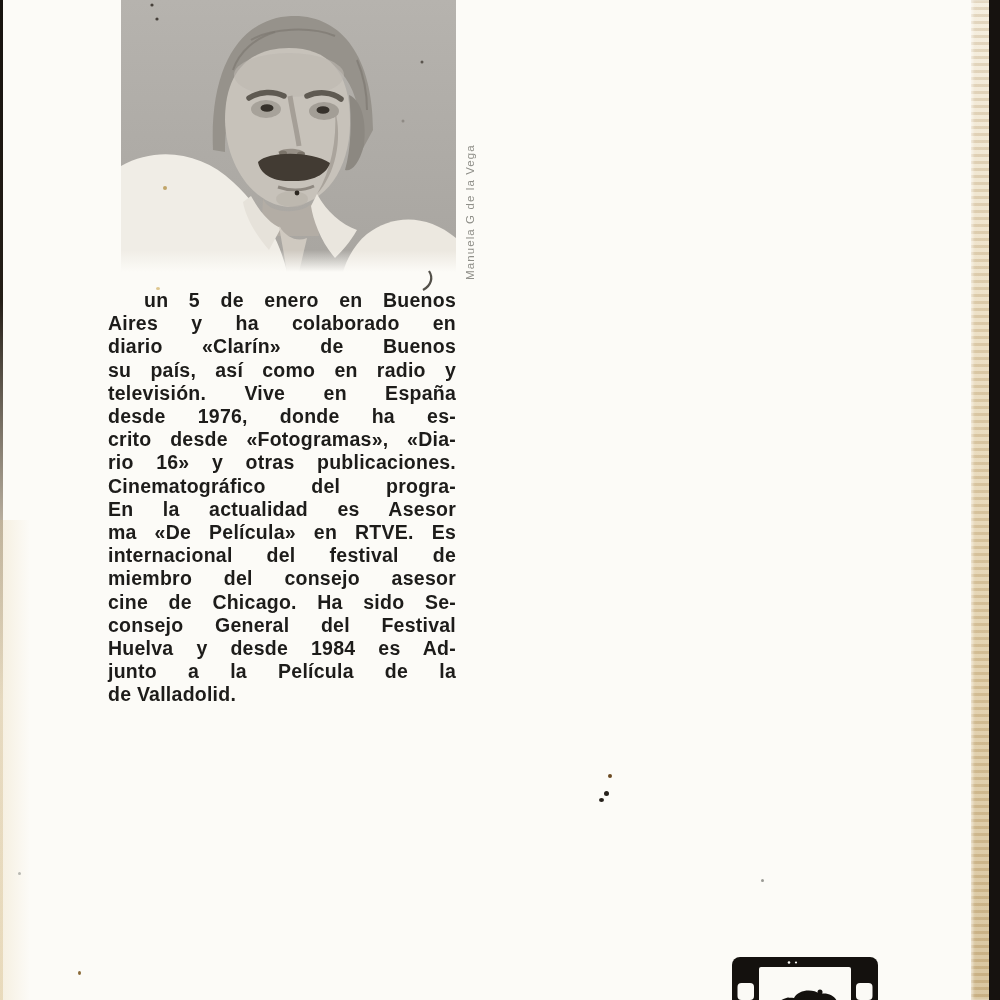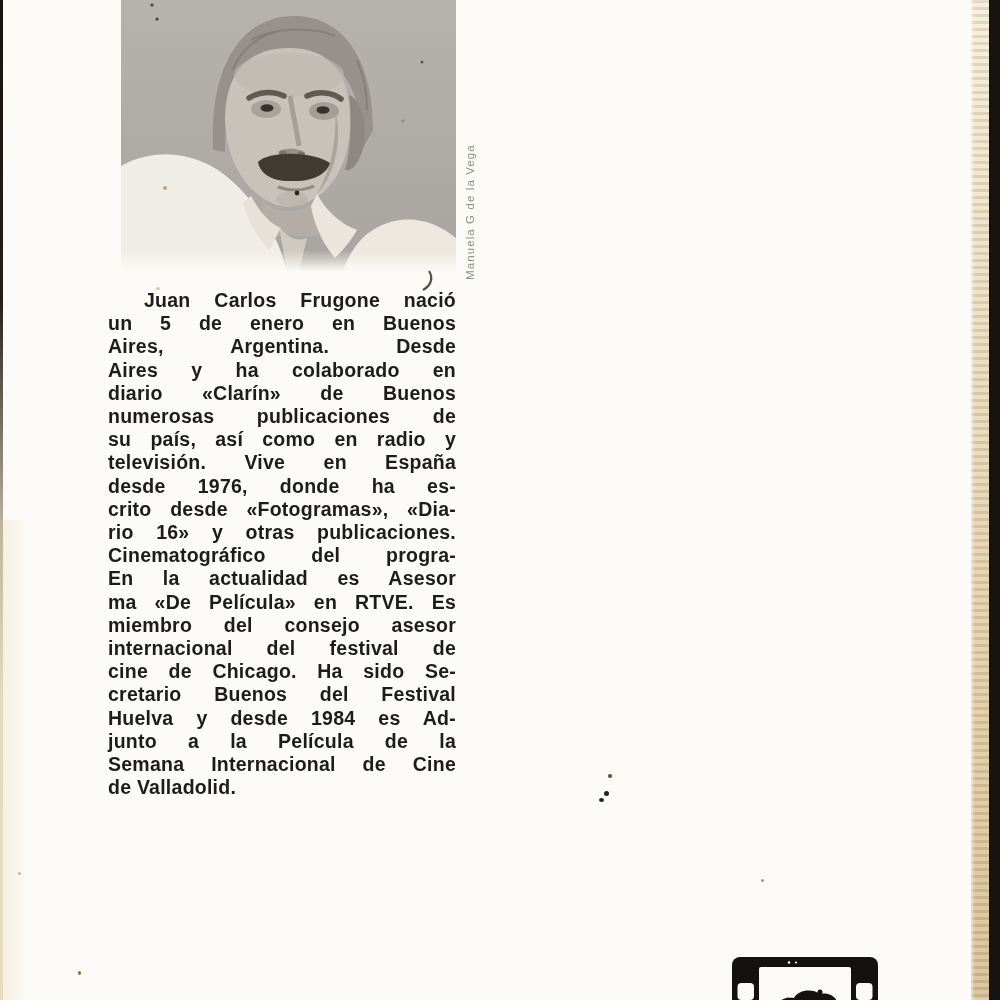--- a/index.html
+++ b/index.html
@@ -134,41 +134,37 @@
 
   <div class="photo-credit">Manuela G de la Vega</div>
 
   <div class="ink-mark">
     <svg viewBox="0 0 14 22">
       <path d="M 9 1 C 13 7 12 15 3 20" stroke="#35312a" stroke-width="2.2" fill="none" opacity=".85"></path>
     </svg>
   </div>
 
   <div class="bio">
-      <div class="bio-line">Juan Carlos Frugone nació</div>
       <div class="bio-line">un 5 de enero en Buenos</div>
-      <div class="bio-line">Aires, Argentina. Desde</div>
       <div class="bio-line">Aires y ha colaborado en</div>
       <div class="bio-line">diario «Clarín» de Buenos</div>
-      <div class="bio-line">numerosas publicaciones de</div>
       <div class="bio-line">su país, así como en radio y</div>
       <div class="bio-line">televisión. Vive en España</div>
       <div class="bio-line">desde 1976, donde ha es-</div>
       <div class="bio-line">crito desde «Fotogramas», «Dia-</div>
       <div class="bio-line">rio 16» y otras publicaciones.</div>
       <div class="bio-line">Cinematográfico del progra-</div>
       <div class="bio-line">En la actualidad es Asesor</div>
       <div class="bio-line">ma «De Película» en RTVE. Es</div>
+      <div class="bio-line">internacional del festival de</div>
       <div class="bio-line">miembro del consejo asesor</div>
-      <div class="bio-line">internacional del festival de</div>
       <div class="bio-line">cine de Chicago. Ha sido Se-</div>
-      <div class="bio-line">cretario Buenos del Festival</div>
+      <div class="bio-line">consejo General del Festival</div>
       <div class="bio-line">Huelva y desde 1984 es Ad-</div>
       <div class="bio-line">junto a la Película de la</div>
-      <div class="bio-line">Semana Internacional de Cine</div>
       <div class="bio-line">de Valladolid.</div>
     </div>
 
   <div class="logo">
     <svg viewBox="0 0 146 60" preserveAspectRatio="none">
       <rect x="0" y="3" width="146" height="57" rx="8" fill="#14110e"></rect>
       <rect x="27" y="13" width="92" height="47" rx="2" fill="#fbfaf6"></rect>
       <rect x="5.5" y="29" width="16.5" height="17" rx="4" fill="#fbfaf6"></rect>
       <rect x="124" y="29" width="16.5" height="17" rx="4" fill="#fbfaf6"></rect>
       <circle cx="57" cy="8.5" r="1.3" fill="#fbfaf6"></circle>

